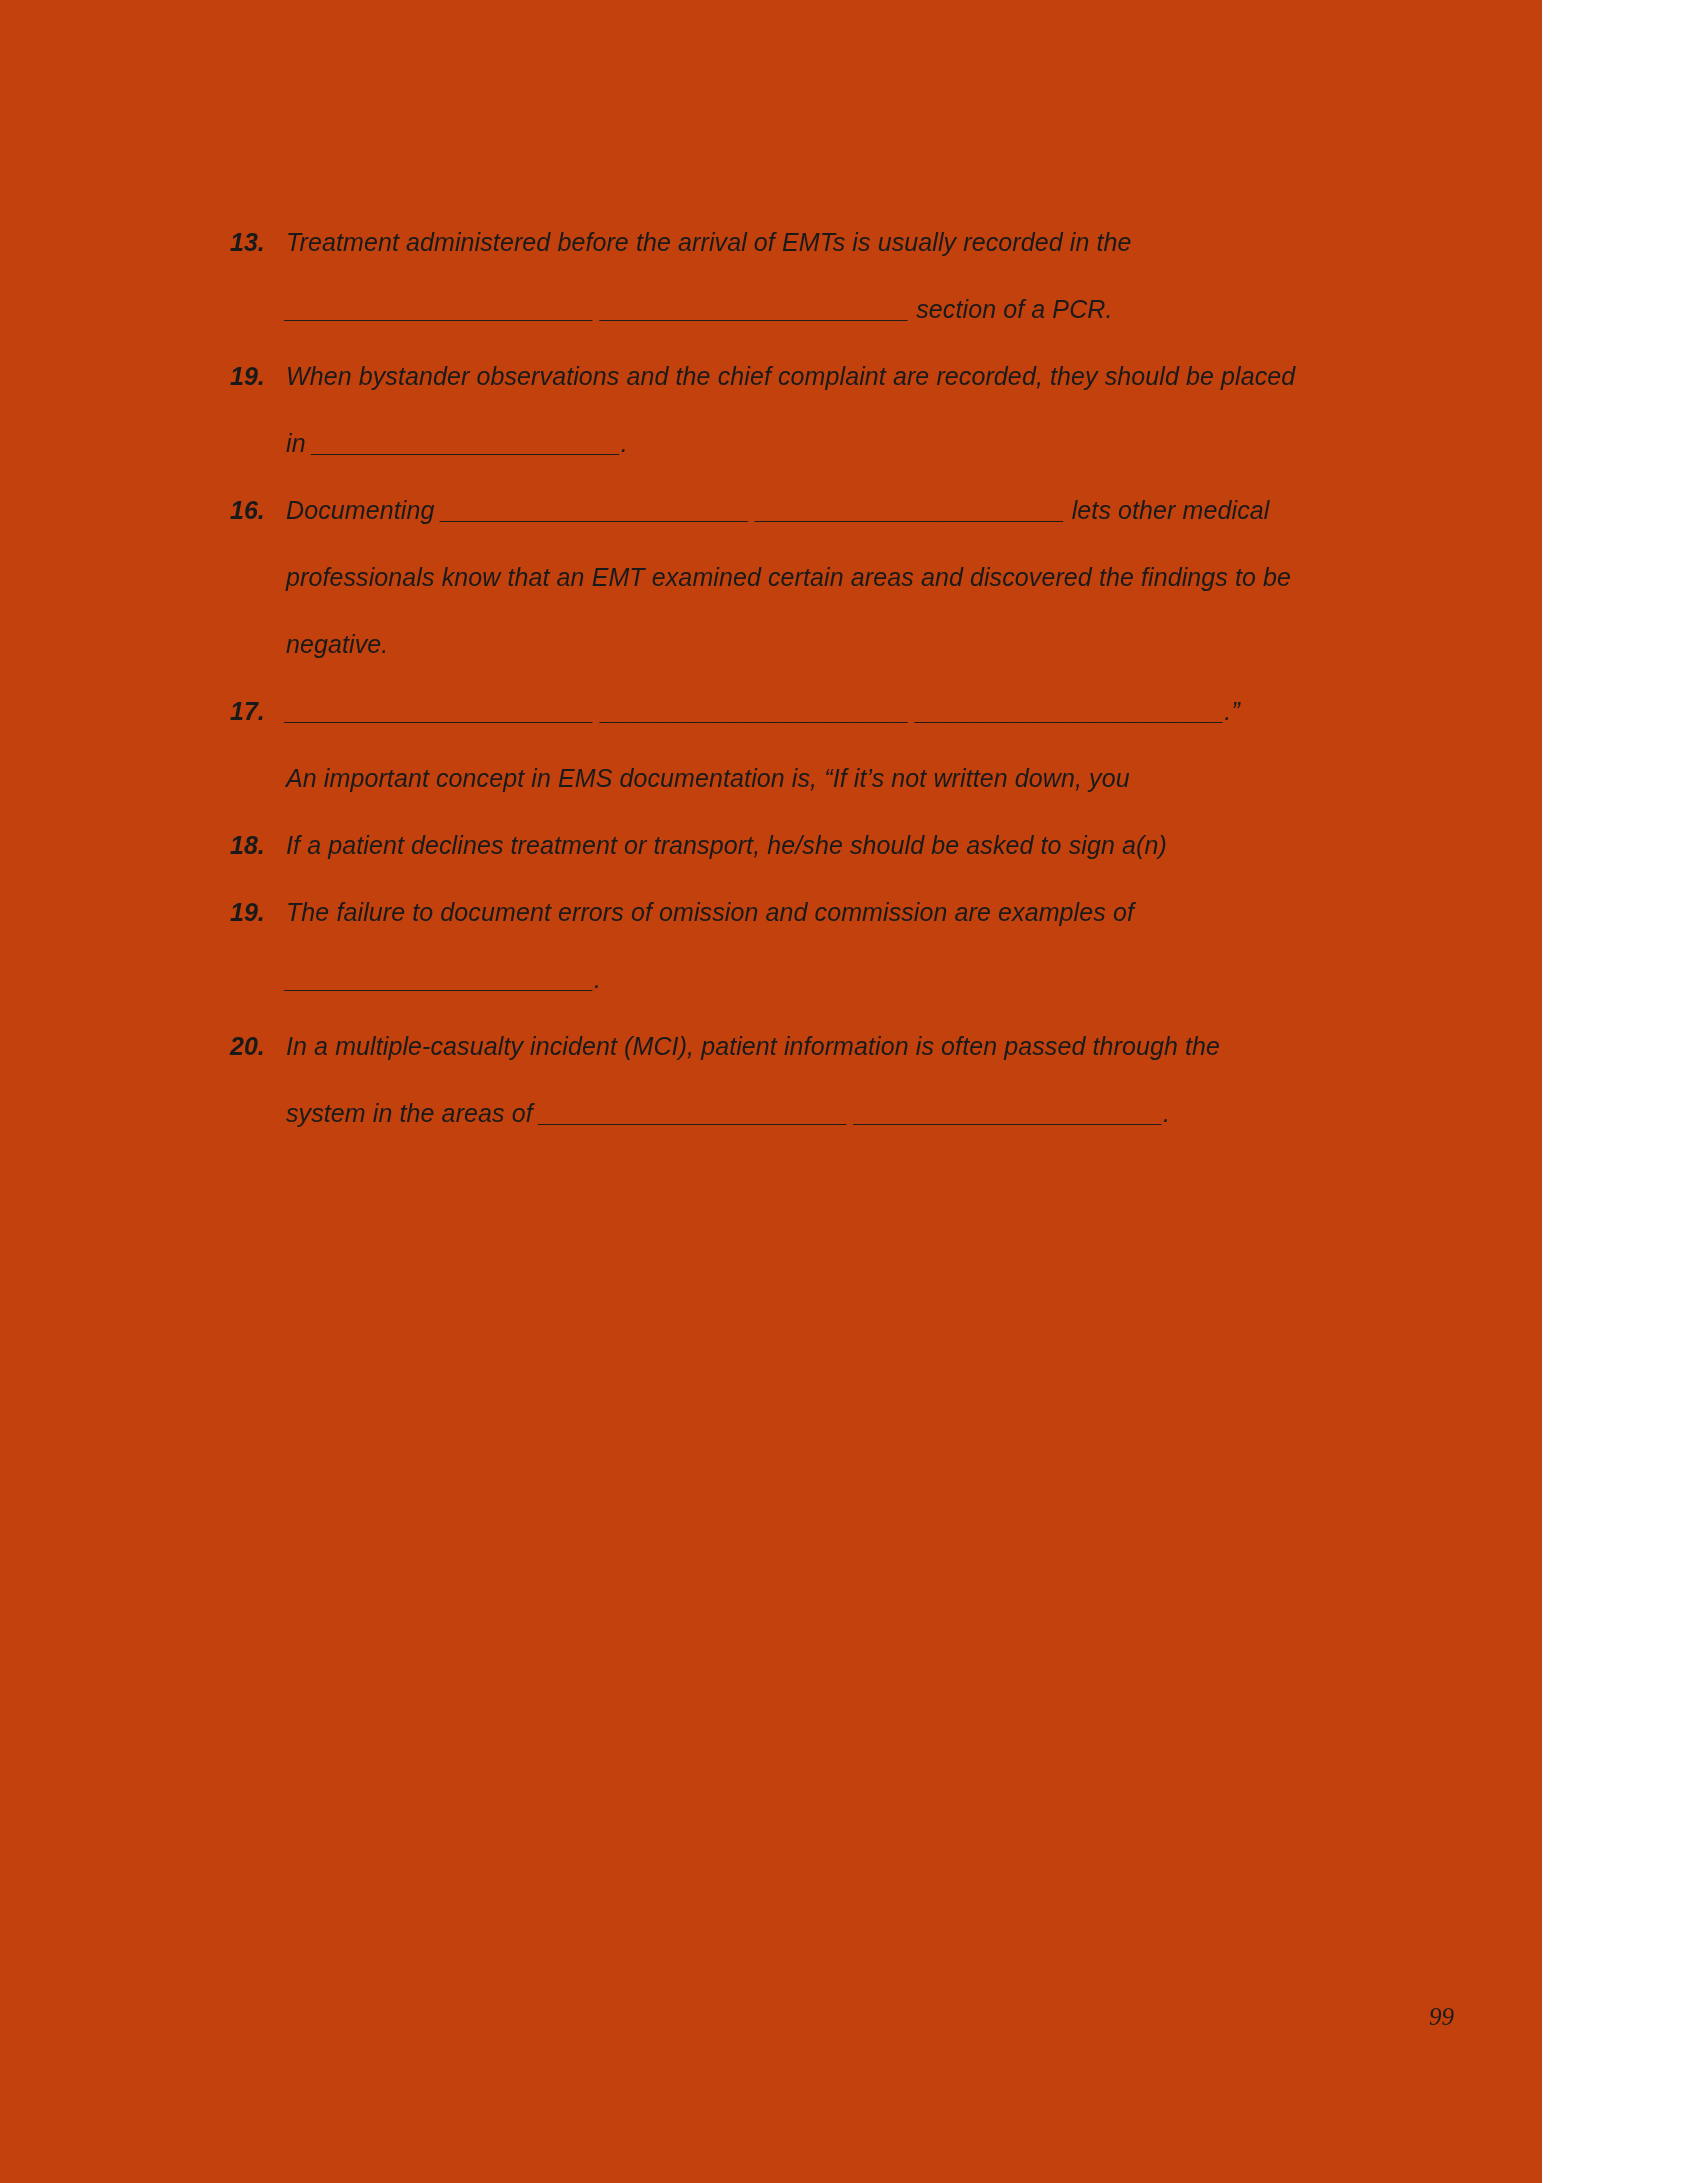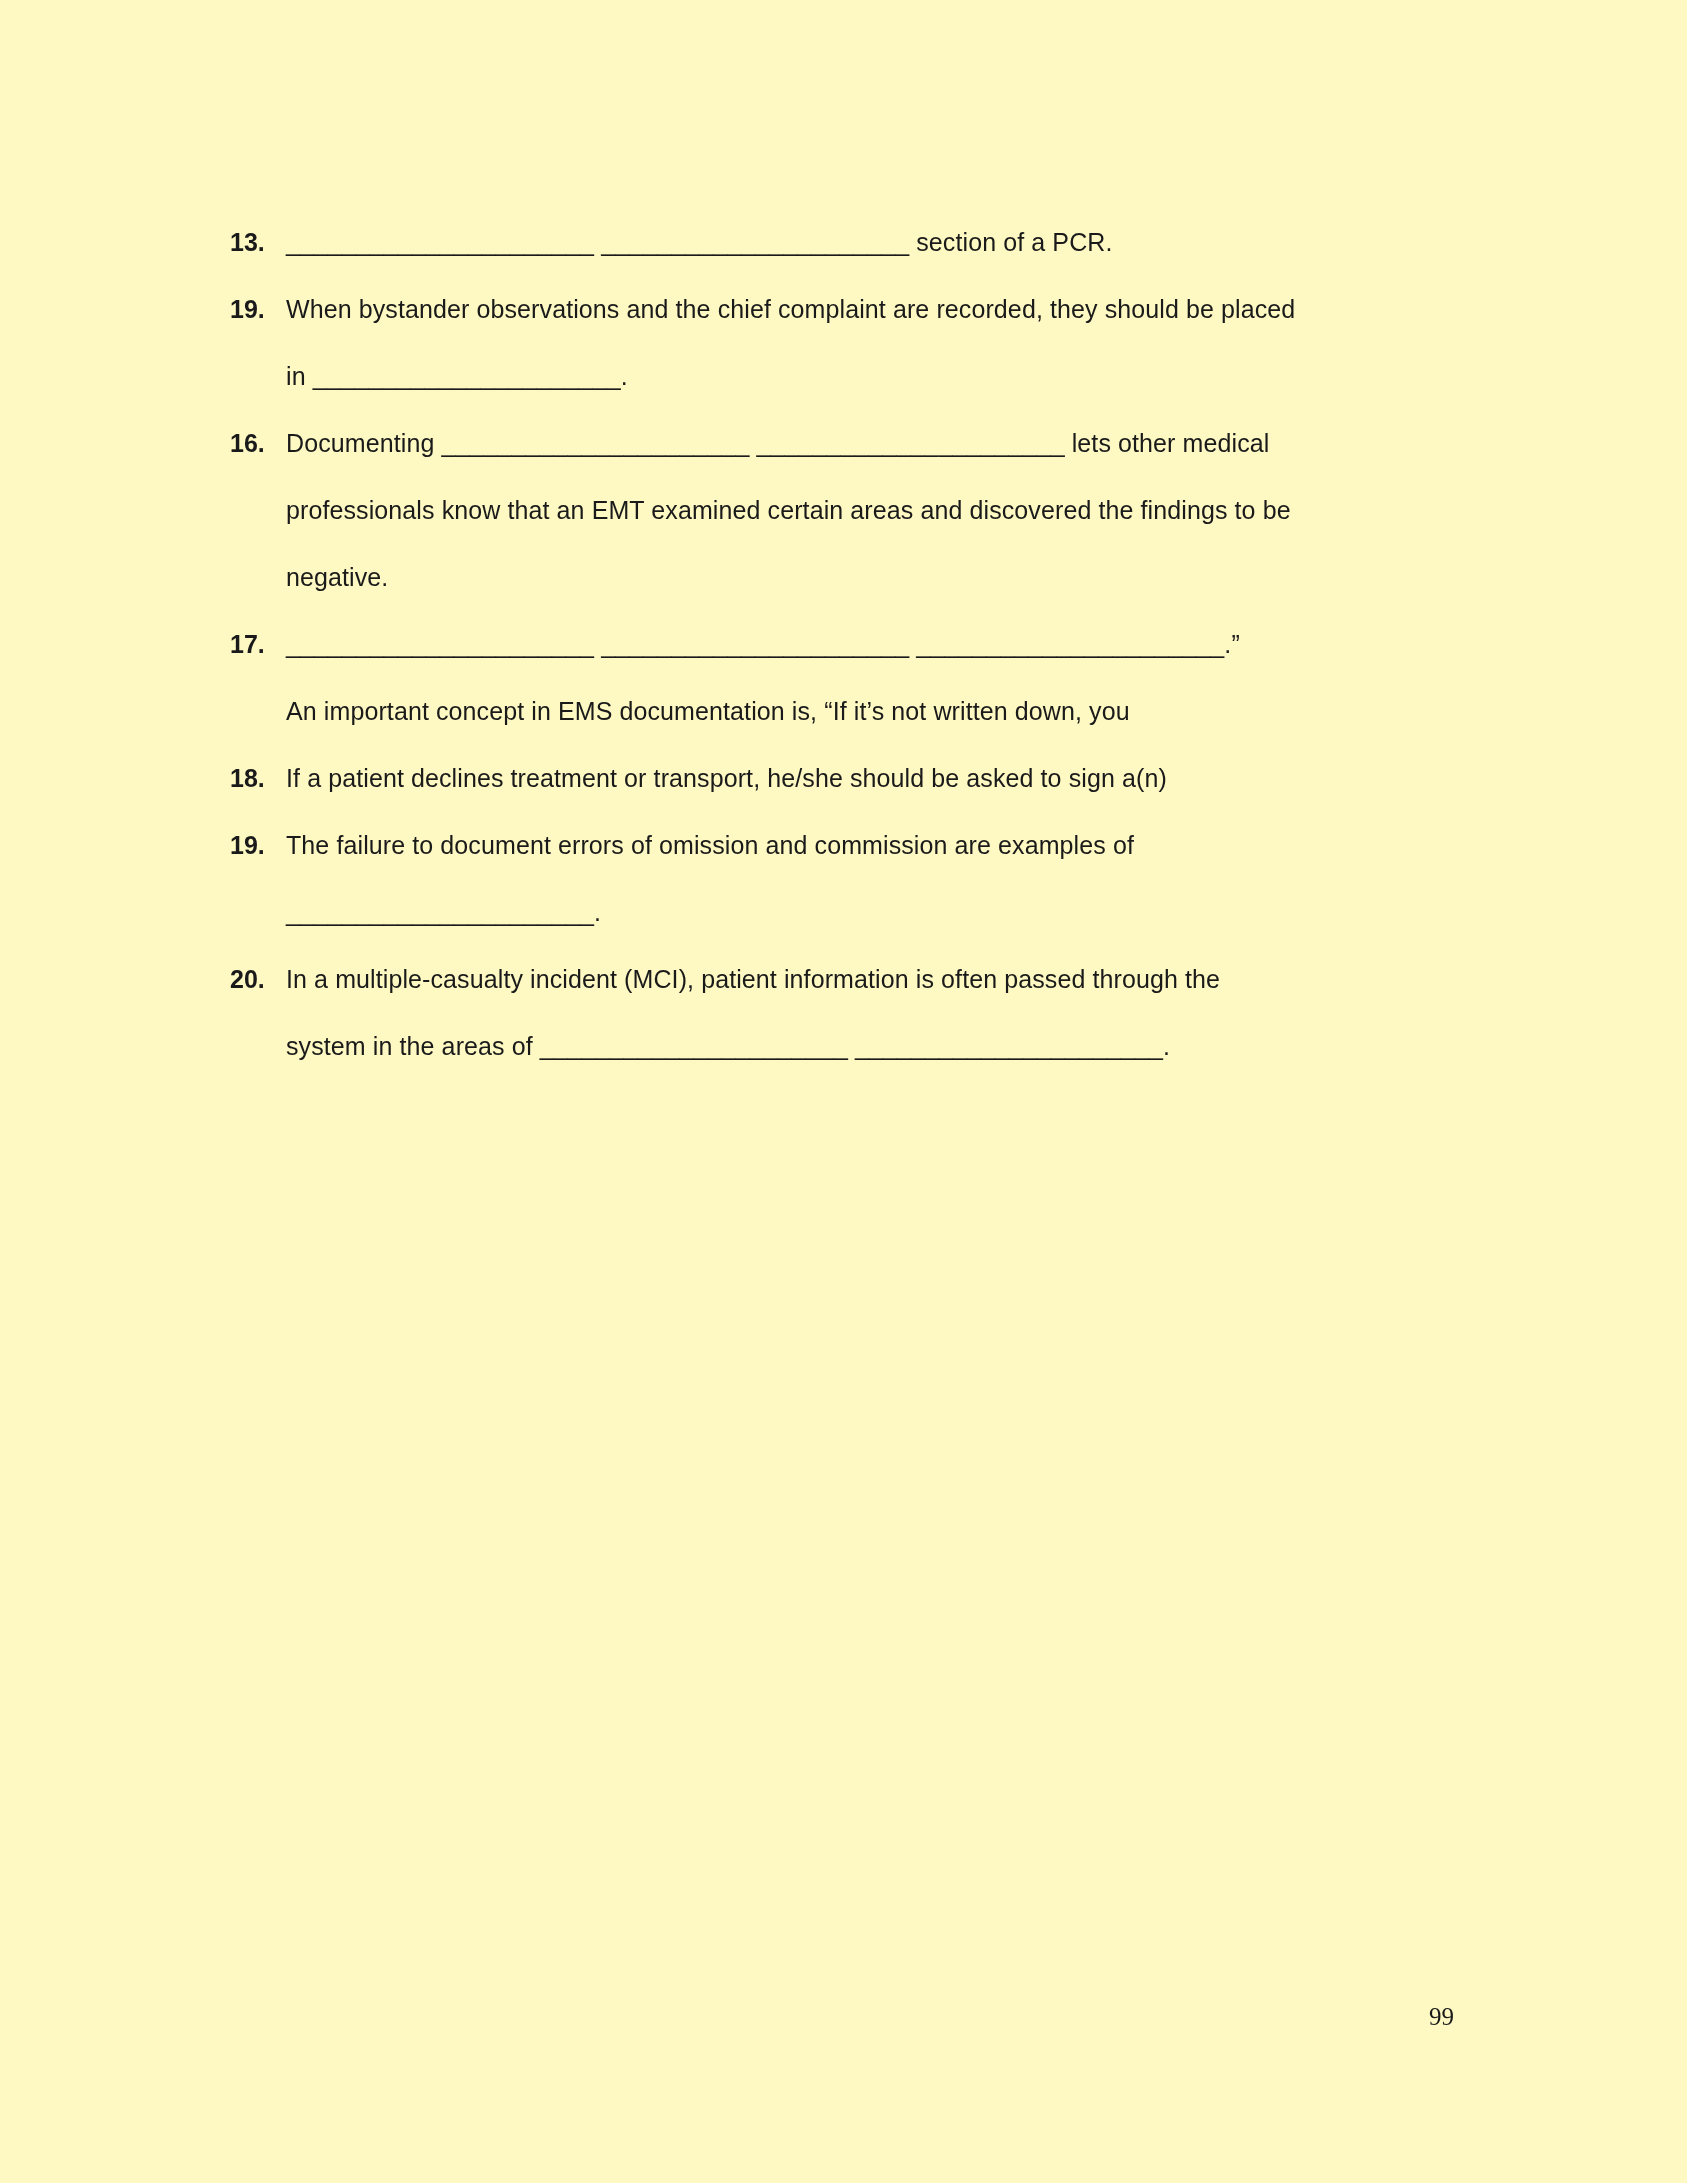--- a/index.html
+++ b/index.html
@@ -2,26 +2,27 @@
 <html style="font-size:10.6px"><head>
 <meta charset="utf-8">
 <style>
   html, body {
     margin: 0;
     padding: 0;
     background: #ffffff;
   }
   .page {
     position: relative;
-    width: 1687px;
+    width: 1542px;
     height: 2183px;
-    background: #fef9c3;
+    background: #c2410c;
     font-family: "Liberation Sans", sans-serif;
     color: #1a1a1a;
     overflow: hidden;
+    font-style: italic;
   }
   .content {
     position: absolute;
     left: 230px;
     top: 209px;
     width: 1257px;
   }
   .question {
     position: relative;
     padding-left: 56px;
@@ -51,20 +52,21 @@
   }
 </style>
 </head>
 <body>
 
 <div class="page">
   <div class="content">
 
     <div class="question">
       <span class="q-num">13.</span>
+      <div class="q-line">Treatment administered before the arrival of EMTs is usually recorded in the</div>
       <div class="q-line">______________________ ______________________ section of a PCR.</div>
     </div>
 
 
     <div class="question">
       <span class="q-num">19.</span>
       <div class="q-line">When bystander observations and the chief complaint are recorded, they should be placed</div>
       <div class="q-line">in ______________________.</div>
     </div>
 

